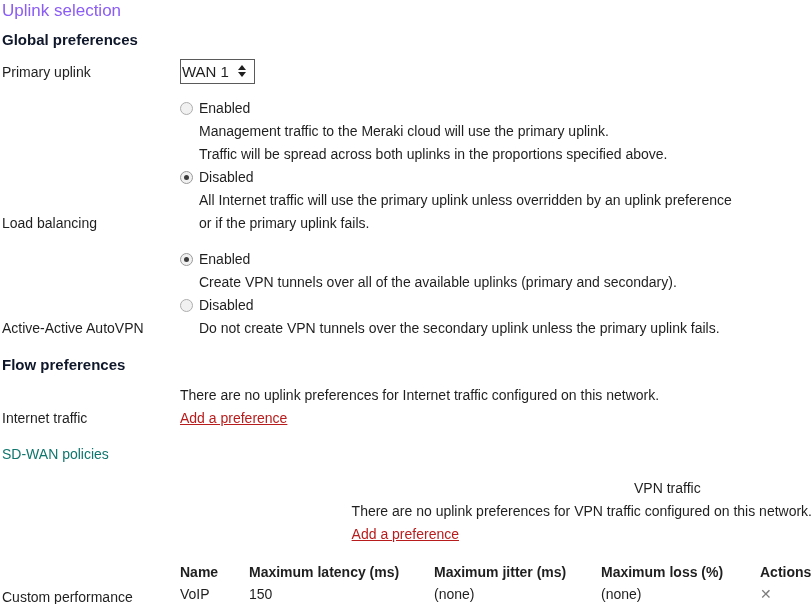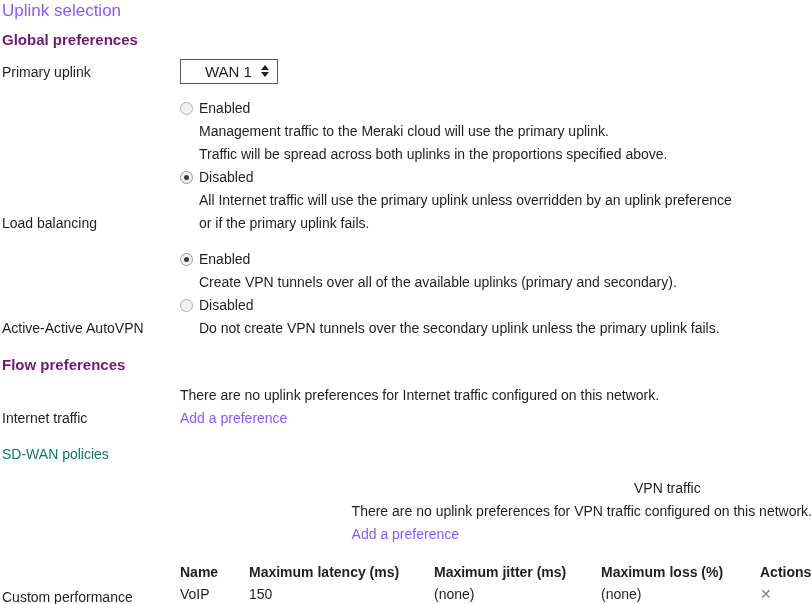--- a/index.html
+++ b/index.html
@@ -17,21 +17,21 @@
   .page-title {
     font-size: 17px;
     font-weight: 400;
     margin: 0 0 10px 0;
     color: #8b5cf6;
   }
   .sub-heading {
     font-size: 15px;
     font-weight: 700;
     margin: 0 0 11px 0;
-    color: #701a75;
+    color: #0f172a;
   }
   .big-heading {
     font-size: 14px;
     font-weight: 400;
     margin: 16px 0 14px 0;
     color: #0f766e;
   }
   .row { display: flex; align-items: flex-end; }
   .row .label {
     width: 178px;
@@ -44,21 +44,21 @@
   .mb-loadbal   { margin-bottom: 13px; }
   .mb-autovpn   { margin-bottom: 16px; }
   .mb-internet  { margin-bottom: 16px; }
   .mb-vpn       { margin-bottom: 16px; flex-direction: column; }
 
   
   .select-box {
     display: inline-flex;
     align-items: center;
     border: 1px solid #5a5a5a;
-    padding: 2px 8px 3px 24px;
+    padding: 2px 8px 3px 1px;
     height: 25px;
     background: #fff;
     cursor: default;
     font-size: 15px;
   }
   .spinner { display: inline-flex; flex-direction: column; margin-left: 9px; gap: 2px; }
   .spinner .up {
     width: 0; height: 0;
     border-left: 4px solid transparent; border-right: 4px solid transparent;
     border-bottom: 5px solid #1f1f1f;
@@ -86,21 +86,22 @@
     position: absolute;
     left: 3px; top: 3px;
     width: 5px; height: 5px;
     border-radius: 50%;
     background: #3c3c3c;
   }
   .opt-desc { margin-left: 19px; line-height: 23px; }
 
   
   .green-link {
-    color: #8b5cf6;
+    color: #b91c1c;
+    text-decoration: underline;
     line-height: 23px;
     cursor: pointer;
     display: inline-block;
   }
 
   .body-line { line-height: 23px; }
 
   
   .info-icon {
     display: inline-block;

